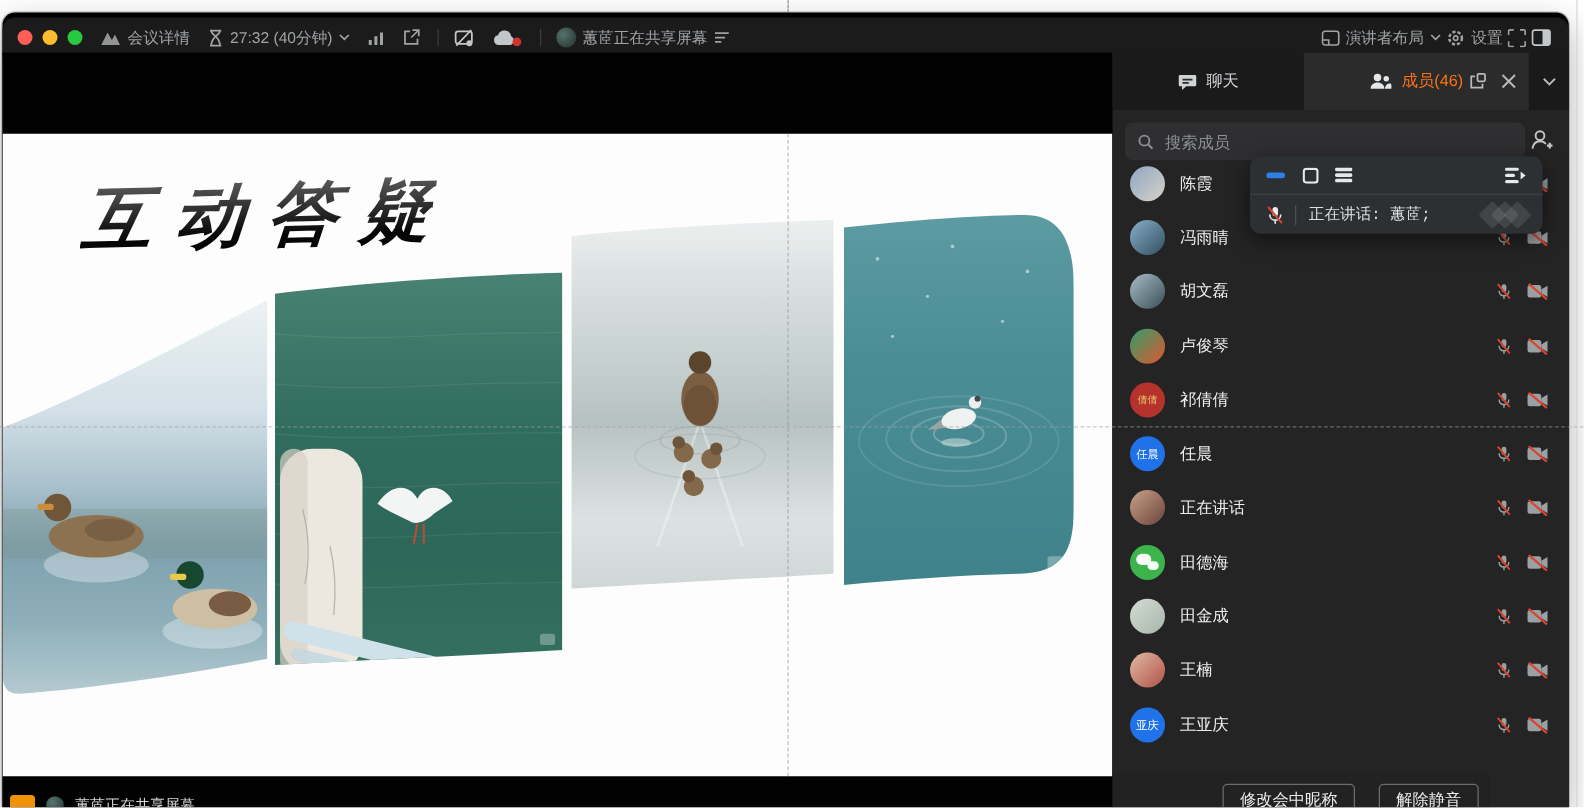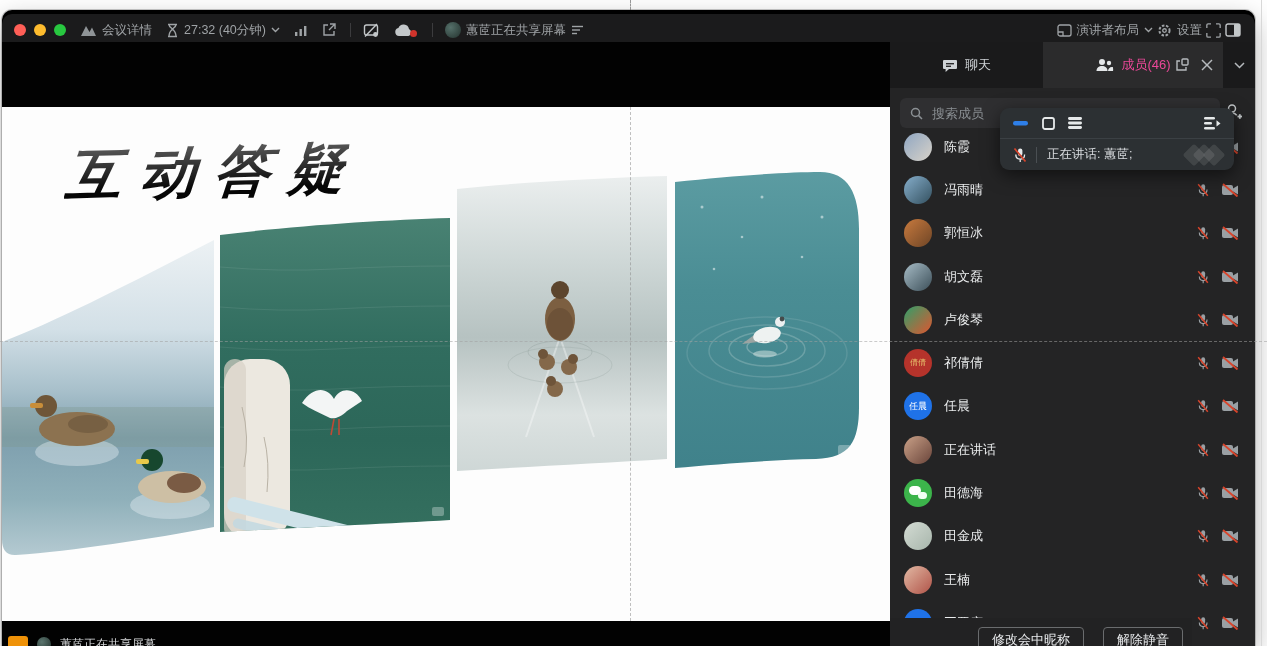--- a/index.html
+++ b/index.html
@@ -27,40 +27,40 @@
   #share-bar .share-txt{color:#d6d8da;font-size:12px;line-height:16px;}
   
   #guide-v-top{left:630px;top:0;width:0;height:10px;border-left:1px dashed rgba(110,110,110,.7);}
   #guide-v{left:630px;top:107px;width:0;height:514px;border-left:1px dashed rgba(140,140,140,.55);z-index:40;}
   #guide-h{left:0;top:341px;width:1267px;height:0;border-top:1px dashed rgba(160,160,160,.55);z-index:150;}
   
   #sidebar{left:890px;top:42px;width:365px;height:604px;background:#242425;overflow:hidden;}
   #tabstrip{position:absolute;left:0;top:0;width:365px;height:46px;background:#19191a;display:flex;}
   .tab{display:flex;align-items:center;justify-content:center;gap:7px;color:#cfd3d6;font-size:13px;}
   #tab-chat{width:153px;background:#1a1a1b;}
-  #tab-members{width:180px;background:#2b2b2c;color:#ec4899;position:relative;}
+  #tab-members{width:180px;background:#2b2b2c;color:#f97316;position:relative;}
   #tab-members .tab-tools{position:absolute;right:10px;display:flex;align-items:center;gap:12px;}
   #tab-collapse-seg{width:32px;background:#1a1a1b;display:flex;align-items:center;justify-content:center;}
   #search-row{position:absolute;left:10px;top:56px;width:320px;height:30px;background:#2f2f31;border-radius:6px;display:flex;align-items:center;gap:7px;padding:0 10px;box-sizing:border-box;color:#8b9094;font-size:13px;}
   #search-input{flex:1;background:transparent;border:none;outline:none;color:#d8dadc;font-size:13px;font-family:inherit;}
   #search-input::placeholder{color:#8b9094;}
   #person-add{position:absolute;right:12px;top:61px;}
   #member-list{position:absolute;left:0;top:83px;width:365px;height:521px;overflow:hidden;}
   .member-row{display:flex;align-items:center;height:43.3px;padding:0 16px 0 14px;box-sizing:border-box;}
   .avatar{width:28px;height:28px;border-radius:50%;flex:none;display:flex;align-items:center;justify-content:center;overflow:hidden;position:relative;}
   .avatar .avatar-label{color:#fff;font-size:9px;line-height:10px;text-align:center;}
   .avatar.seal .avatar-label{color:#e9c66f;font-size:8px;}
   .avatar.wechat::before{content:"";position:absolute;left:5px;top:7px;width:12px;height:9px;border-radius:5px;background:#fff;}
   .avatar.wechat::after{content:"";position:absolute;left:14px;top:13px;width:9px;height:7px;border-radius:4px;background:#f2fff3;}
   .member-name{margin-left:12px;color:#ebedee;font-size:13px;flex:1;white-space:nowrap;overflow:hidden;}
   .row-icons{display:flex;align-items:center;gap:11px;flex:none;}
   #members-footer{position:absolute;left:0;top:576px;width:302px;height:28px;background:#222223;overflow:hidden;display:flex;gap:19px;padding-left:88px;box-sizing:border-box;}
   .footer-btn{margin-top:9px;height:26px;padding:0 13px;background:transparent;border:1px solid #6a6c6e;border-radius:4px;color:#e8eaec;font-size:13px;font-family:inherit;white-space:nowrap;}
   
-  #popup{left:1000px;top:108px;width:234px;height:62px;background:#2c3033;border-radius:9px;box-shadow:0 5px 18px rgba(0,0,0,.55);z-index:200;}
+  #popup{left:1000px;top:125px;width:234px;height:62px;background:#2c3033;border-radius:9px;box-shadow:0 5px 18px rgba(0,0,0,.55);z-index:200;font-family:Liberation Mono, monospace;}
   #popup-toprow{position:absolute;left:0;top:0;width:100%;height:30px;display:flex;align-items:center;gap:13px;padding:0 13px;box-sizing:border-box;}
   #popup-divider{position:absolute;left:0;top:30px;width:100%;height:1px;background:#3b4044;}
   #popup-botrow{position:absolute;left:0;top:31px;width:100%;height:31px;display:flex;align-items:center;padding:0 12px;box-sizing:border-box;}
   #popup-vdiv{width:1px;height:16px;background:#4a4f53;margin:0 10px 0 8px;}
   #speaking-text{color:#dadde0;font-size:12.5px;white-space:nowrap;}
   #popup-watermark{margin-left:auto;display:flex;}
   .wm-diamond{width:16px;height:16px;background:rgba(255,255,255,.10);transform:rotate(45deg);margin-left:-6px;border-radius:2px;}
 </style>
 </head>
 <body>
@@ -383,39 +383,20 @@
               <line x1="2.5" y1="1.5" x2="13.5" y2="14.5" stroke="#d9442b" stroke-width="1.7"></line>
             </svg>
       <svg width="18" height="14" viewBox="0 0 18 14">
               <rect x="1" y="2" width="11" height="10" rx="2" fill="#9aa0a4"></rect>
               <path d="M12 5.5l5-3v9l-5-3z" fill="#9aa0a4"></path>
               <line x1="2" y1="1" x2="16.5" y2="13.5" stroke="#d9442b" stroke-width="1.8"></line>
             </svg>
     </div>
   </div>
 
-  <div class="member-row">
-    <div class="avatar" style="background: linear-gradient(135deg, rgb(200, 122, 62), rgb(110, 69, 38));">
-            <span class="avatar-label"></span>
-          </div>
-    <div class="member-name">郭恒冰</div>
-    <div class="row-icons">
-      <svg width="14" height="14" viewBox="0 0 16 16">
-              <rect x="6" y="1.5" width="4.4" height="7.5" rx="2.2" fill="#9aa0a4"></rect>
-              <path d="M3.8 7.5c0 3.2 2.2 4.6 4.4 4.6s4.4-1.4 4.4-4.6" stroke="#9aa0a4" stroke-width="1.3" fill="none"></path>
-              <line x1="8.2" y1="12.3" x2="8.2" y2="15" stroke="#9aa0a4" stroke-width="1.3"></line>
-              <line x1="2.5" y1="1.5" x2="13.5" y2="14.5" stroke="#d9442b" stroke-width="1.7"></line>
-            </svg>
-      <svg width="18" height="14" viewBox="0 0 18 14">
-              <rect x="1" y="2" width="11" height="10" rx="2" fill="#9aa0a4"></rect>
-              <path d="M12 5.5l5-3v9l-5-3z" fill="#9aa0a4"></path>
-              <line x1="2" y1="1" x2="16.5" y2="13.5" stroke="#d9442b" stroke-width="1.8"></line>
-            </svg>
-    </div>
-  </div>
 
   <div class="member-row">
     <div class="avatar" style="background: linear-gradient(135deg, rgb(167, 188, 198), rgb(60, 79, 89));">
             <span class="avatar-label"></span>
           </div>
     <div class="member-name">胡文磊</div>
     <div class="row-icons">
       <svg width="14" height="14" viewBox="0 0 16 16">
               <rect x="6" y="1.5" width="4.4" height="7.5" rx="2.2" fill="#9aa0a4"></rect>
               <path d="M3.8 7.5c0 3.2 2.2 4.6 4.4 4.6s4.4-1.4 4.4-4.6" stroke="#9aa0a4" stroke-width="1.3" fill="none"></path>

